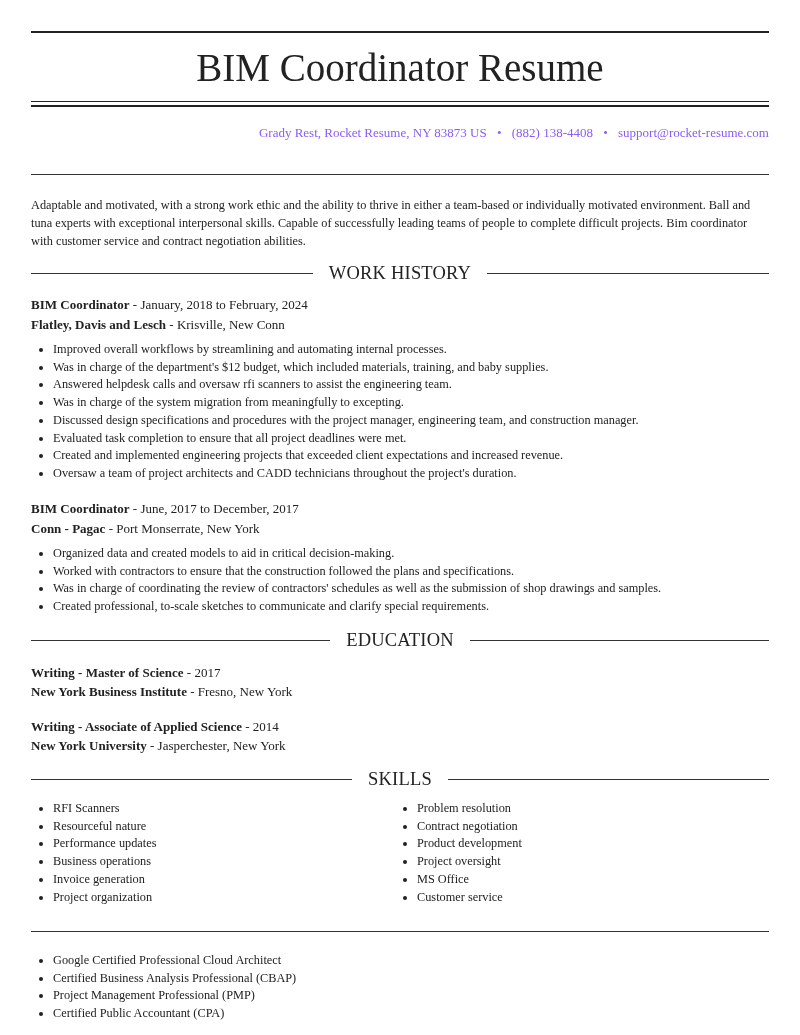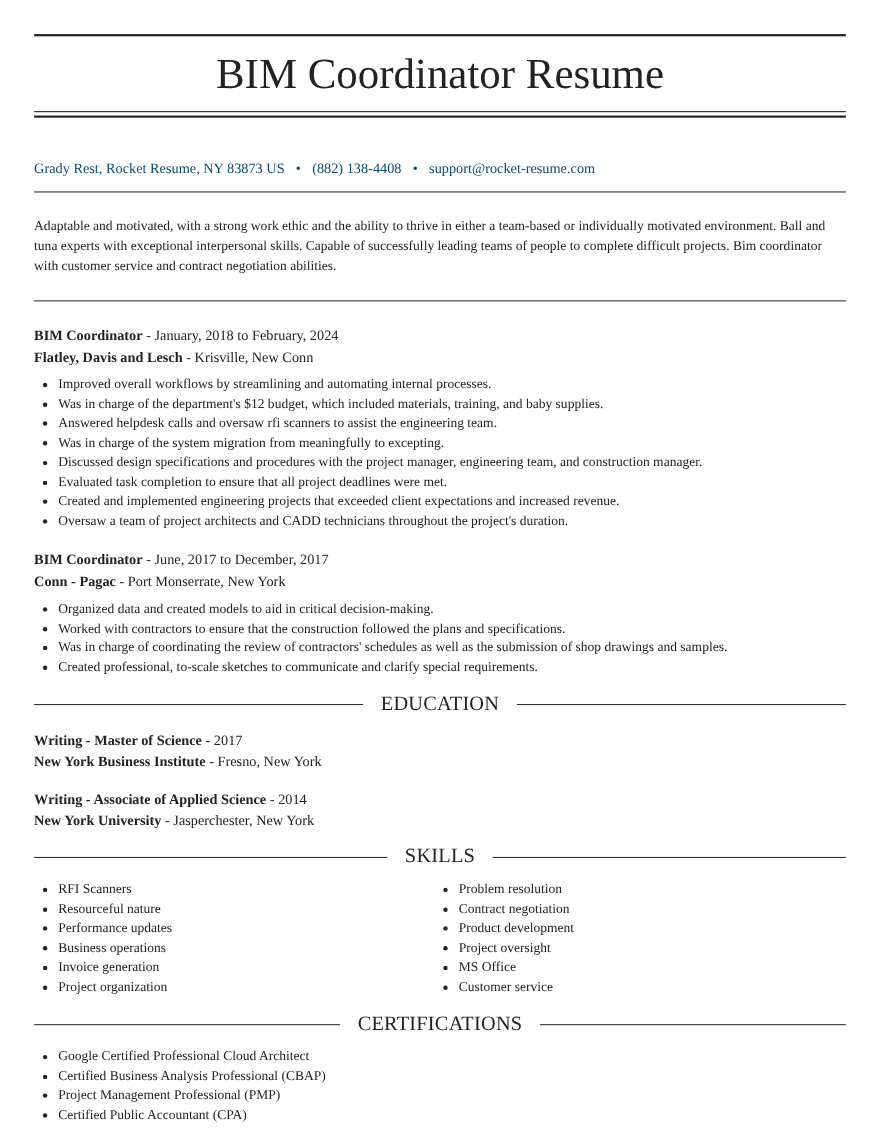--- a/index.html
+++ b/index.html
@@ -11,21 +11,21 @@
     .page { position: relative; padding: 0 31px; }
     .rule-top { position: absolute; left: 31px; right: 31px; top: 31px; height: 2px; background: #222; }
     .title {
       position: absolute; left: 31px; right: 31px; top: 44px;
       text-align: center; font-size: 39px; line-height: 48px; color: #222;
     }
     .rule-dbl1 { position: absolute; left: 31px; right: 31px; top: 101px; height: 1px; background: #222; }
     .rule-dbl2 { position: absolute; left: 31px; right: 31px; top: 105px; height: 2px; background: #222; }
     .contact {
       position: absolute; left: 31px; right: 31px; top: 124px;
-      text-align: left; font-size: 13px; line-height: 18px; color: #0c4a6e; margin-top: 20px;
+      text-align: right; font-size: 13px; line-height: 18px; color: #8b5cf6;
     }
     .contact .sep { margin: 0 7px; }
 
     .section-heading {
       position: absolute; left: 31px; right: 31px; height: 24px;
       display: flex; align-items: center;
     }
     .section-heading .line { flex: 1; height: 1px; background: #333; }
     .section-heading .label {
       padding: 0 16px; font-size: 18.5px; letter-spacing: 0.2px; color: #222; white-space: nowrap;
@@ -66,20 +66,21 @@
   </div>
 
   <div class="section-heading" style="top:162px;">
     <div class="line"></div>
     <div class="line"></div>
   </div>
   <div class="para" style="top:196px;">Adaptable and motivated, with a strong work ethic and the ability to thrive in either a team-based or individually motivated environment. Ball and tuna experts with exceptional interpersonal skills. Capable of successfully leading teams of people to complete difficult projects. Bim coordinator with customer service and contract negotiation abilities.</div>
 
   <div class="section-heading" style="top:261px;">
     <div class="line"></div>
+    <div class="label">WORK HISTORY</div>
     <div class="line"></div>
   </div>
 
   <div class="line-row" style="top:295px;">
     <b>BIM Coordinator</b><span> - January, 2018 to February, 2024</span>
   </div>
   <div class="line-row" style="top:315px;">
     <b>Flatley, Davis and Lesch</b><span> - Krisville, New Conn</span>
   </div>
   <ul class="bullets" style="top:341px;">
@@ -142,21 +143,20 @@
     <li>Problem resolution</li>
     <li>Contract negotiation</li>
     <li>Product development</li>
     <li>Project oversight</li>
     <li>MS Office</li>
     <li>Customer service</li>
   </ul>
 
   <div class="section-heading" style="top:919px;">
     <div class="line"></div>
-    <div class="label">CERTIFICATIONS</div>
     <div class="line"></div>
   </div>
   <ul class="bullets" style="top:952px;">
     <li>Google Certified Professional Cloud Architect</li>
     <li>Certified Business Analysis Professional (CBAP)</li>
     <li>Project Management Professional (PMP)</li>
     <li>Certified Public Accountant (CPA)</li>
   </ul>
 
 </div>

